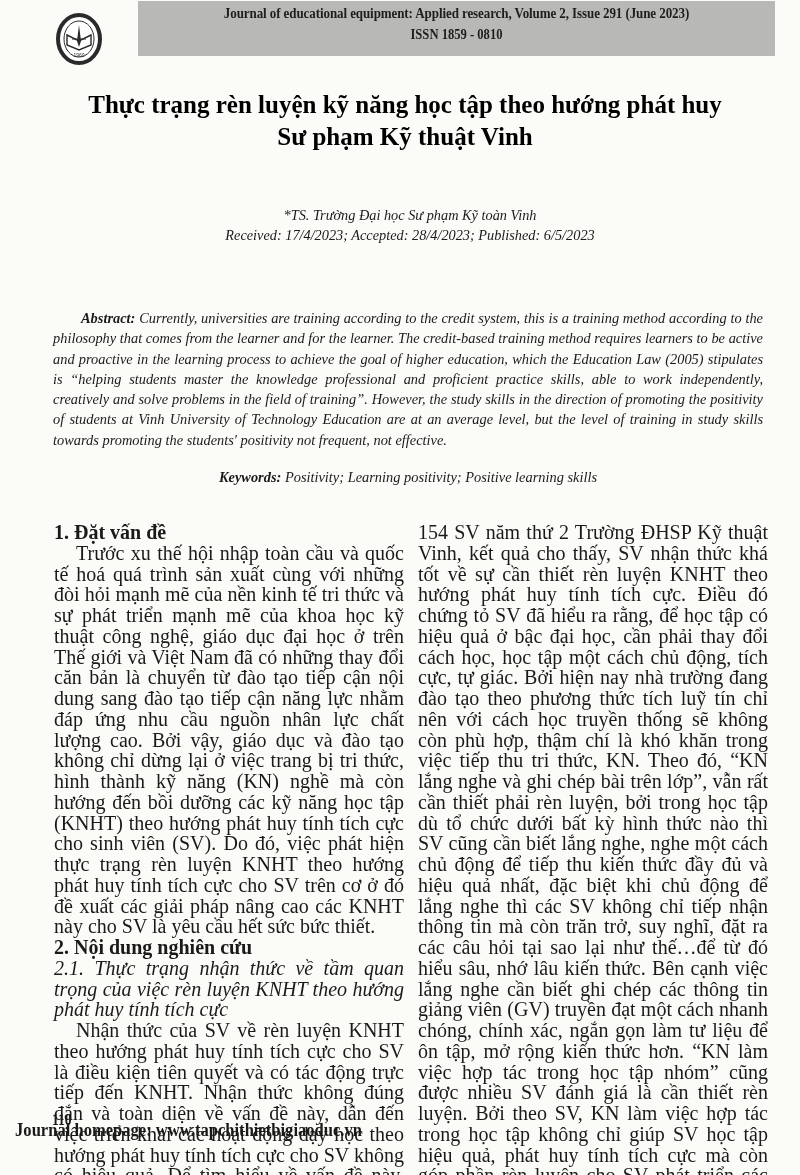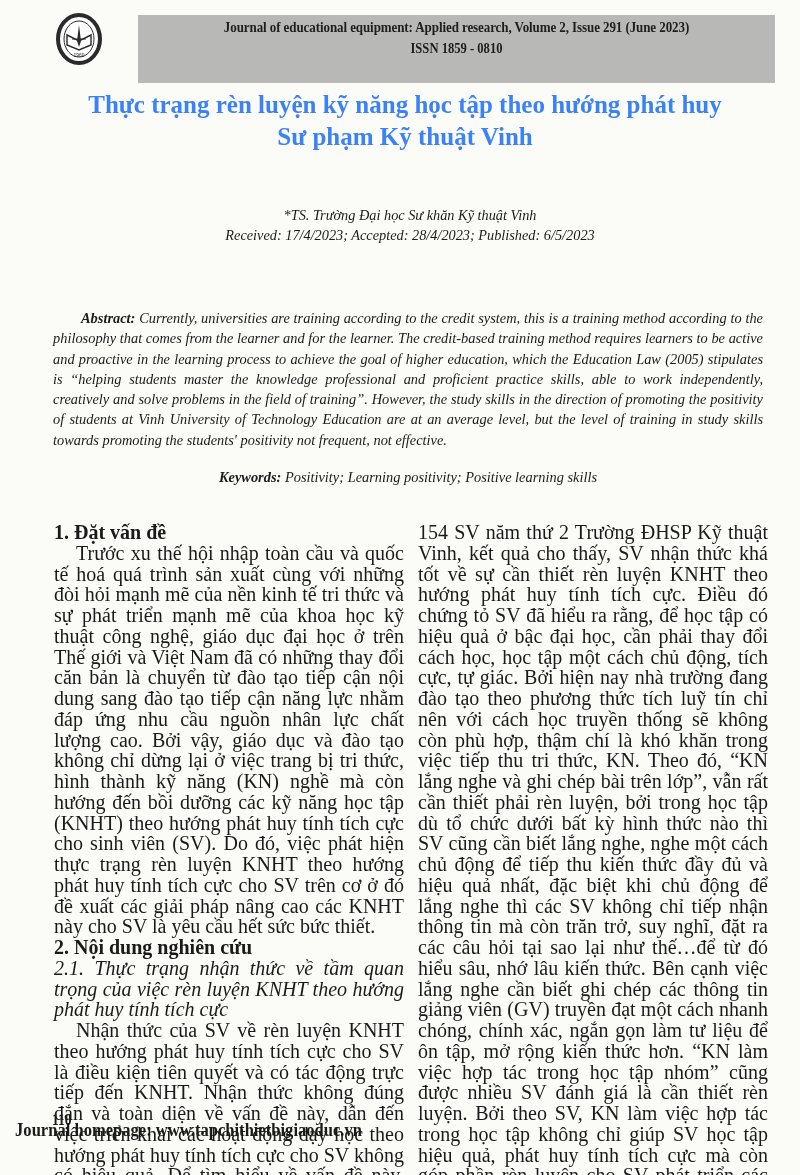--- a/index.html
+++ b/index.html
@@ -4,34 +4,34 @@
 <style>
   html, body { margin: 0; padding: 0; }
   body {
     width: 800px; height: 1175px; background: #fbfbf8; position: relative; overflow: hidden;
     font-family: "Liberation Serif", "DejaVu Serif", serif; color: #1a1a1a;
   }
   .header-logo {
     position: absolute; left: 56px; top: 13px; width: 46px; height: 52px;
   }
   .header-bar {
-    position: absolute; left: 138px; top: 15px; width: 637px; height: 68px;
+    position: absolute; left: 138px; top: 1px; width: 637px; height: 55px;
     background: #b8b8b6; box-sizing: border-box; padding-top: 3px; text-align: center;
   }
   .header-journal {
     font-family: "Liberation Serif", serif; font-weight: bold; font-size: 14px;
     color: #1e1e1e; letter-spacing: -0.1px; line-height: 20px; transform: scaleX(0.93); white-space: nowrap;
   }
   .header-issn {
     font-family: "Liberation Serif", serif; font-weight: bold; font-size: 14px; color: #1e1e1e;
     line-height: 22px; transform: scaleX(0.9);
   }
   .title {
     position: absolute; left: 40px; top: 89px; width: 730px; text-align: center;
-    font-weight: bold; font-size: 25px; line-height: 32px; color: #3b82f6;
+    font-weight: bold; font-size: 25px; line-height: 32px; color: #000000;
   }
   .title div { white-space: nowrap; }
   .meta { position: absolute; left: 140px; top: 206px; width: 540px; text-align: center; font-style: italic; font-size: 14.3px; line-height: 19.5px; }
   .authors { font-weight: bold; margin-bottom: 1px; }
   .abstract {
     position: absolute; left: 53px; top: 308px; width: 710px; font-style: italic;
     font-size: 14.4px; line-height: 20.3px; text-align: justify;
   }
   .abstract .lbl { font-weight: bold; margin-left: 28px; }
   .keywords { position: absolute; left: 53px; top: 469px; width: 710px; font-style: italic; font-size: 14.4px; text-align: center; }
@@ -67,21 +67,21 @@
   <div class="header-journal">Journal of educational equipment: Applied research, Volume 2, Issue 291 (June 2023)</div>
   <div class="header-issn">ISSN 1859 - 0810</div>
 </div>
 
 <div class="title">
   <div>Thực trạng rèn luyện kỹ năng học tập theo hướng phát huy</div>
   <div>Sư phạm Kỹ thuật Vinh</div>
 </div>
 
 <div class="meta">
-  <div>*TS. Trường Đại học Sư khăn Kỹ thuật Vinh</div>
+  <div>*TS. Trường Đại học Sư phạm Kỹ toàn Vinh</div>
   <div>Received: 17/4/2023; Accepted: 28/4/2023; Published: 6/5/2023</div>
 </div>
 
 <div class="abstract">
   <span class="lbl">Abstract:</span>
   <span>Currently, universities are training according to the credit system, this is a training method according to the philosophy that comes from the learner and for the learner. The credit-based training method requires learners to be active and proactive in the learning process to achieve the goal of higher education, which the Education Law (2005) stipulates is “helping students master the knowledge professional and proficient practice skills, able to work independently, creatively and solve problems in the field of training”. However, the study skills in the direction of promoting the positivity of students at Vinh University of Technology Education are at an average level, but the level of training in study skills towards promoting the students' positivity not frequent, not effective.</span>
 </div>
 
 <div class="keywords">
   <span class="lbl">Keywords:</span>

